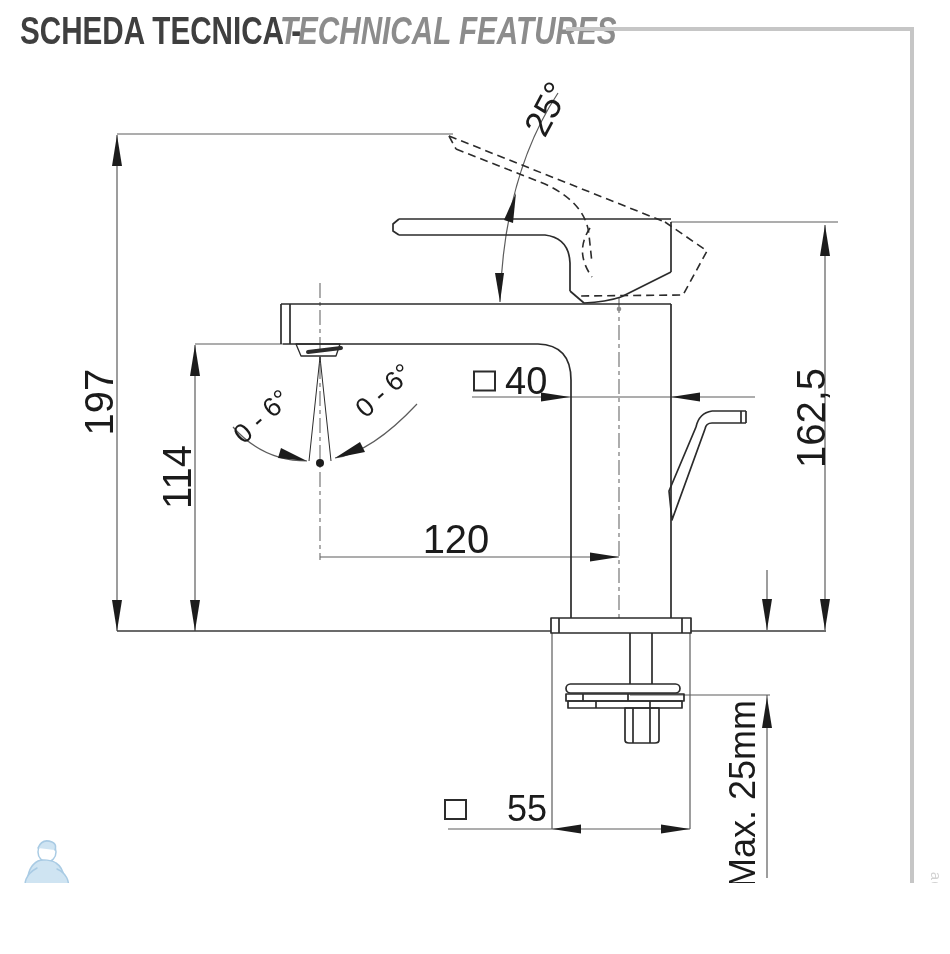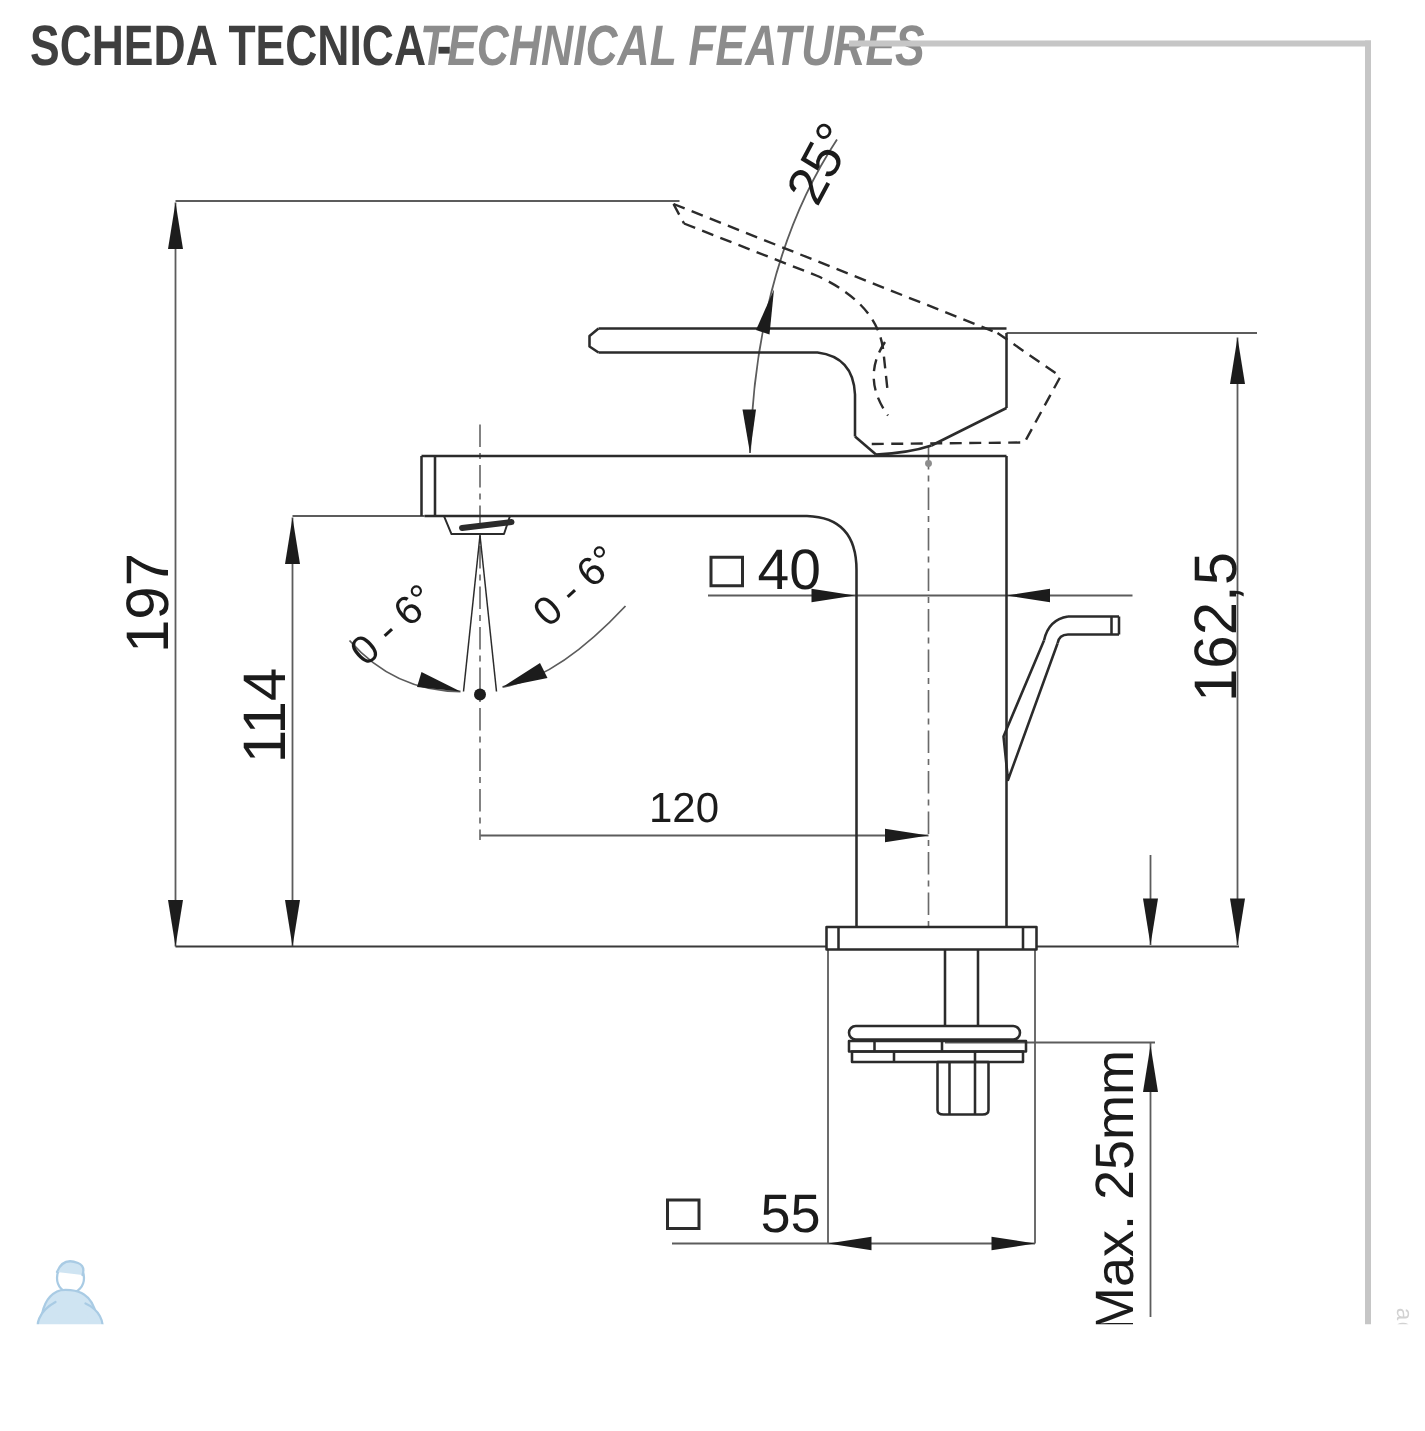--- a/index.html
+++ b/index.html
@@ -29,21 +29,21 @@
   .lbl{
     position:absolute;color:#1b1b1b;white-space:nowrap;line-height:1;
     font-family:"Liberation Sans",sans-serif;font-weight:400;
   }
   .r90{transform:translate(-50%,-50%) rotate(-90deg);}
   .r0{transform:translate(-50%,-50%);}
   .lbl-197   {left:99px;  top:402px; font-size:40px;}
   .lbl-114   {left:177px; top:477px; font-size:40px;}
   .lbl-1625  {left:811px; top:418px; font-size:40px;}
   .lbl-max25 {left:743px; top:794px; font-size:36px;}
-  .lbl-120   {left:456px; top:539px; font-size:28px;}
+  .lbl-120   {left:456px; top:539px; font-size:40px;}
   .lbl-25deg {left:547px; top:109px; font-size:36px;
               transform:translate(-50%,-50%) rotate(-62deg);}
   .lbl-06l   {left:262px; top:417px; font-size:27px;
               transform:translate(-50%,-50%) rotate(-42deg);}
   .lbl-06r   {left:384px; top:391px; font-size:27px;
               transform:translate(-50%,-50%) rotate(-42deg);}
   .sq-group{
     position:absolute;display:flex;align-items:center;gap:9px;
     transform:translateY(-50%);color:#1b1b1b;justify-content:center;
   }

